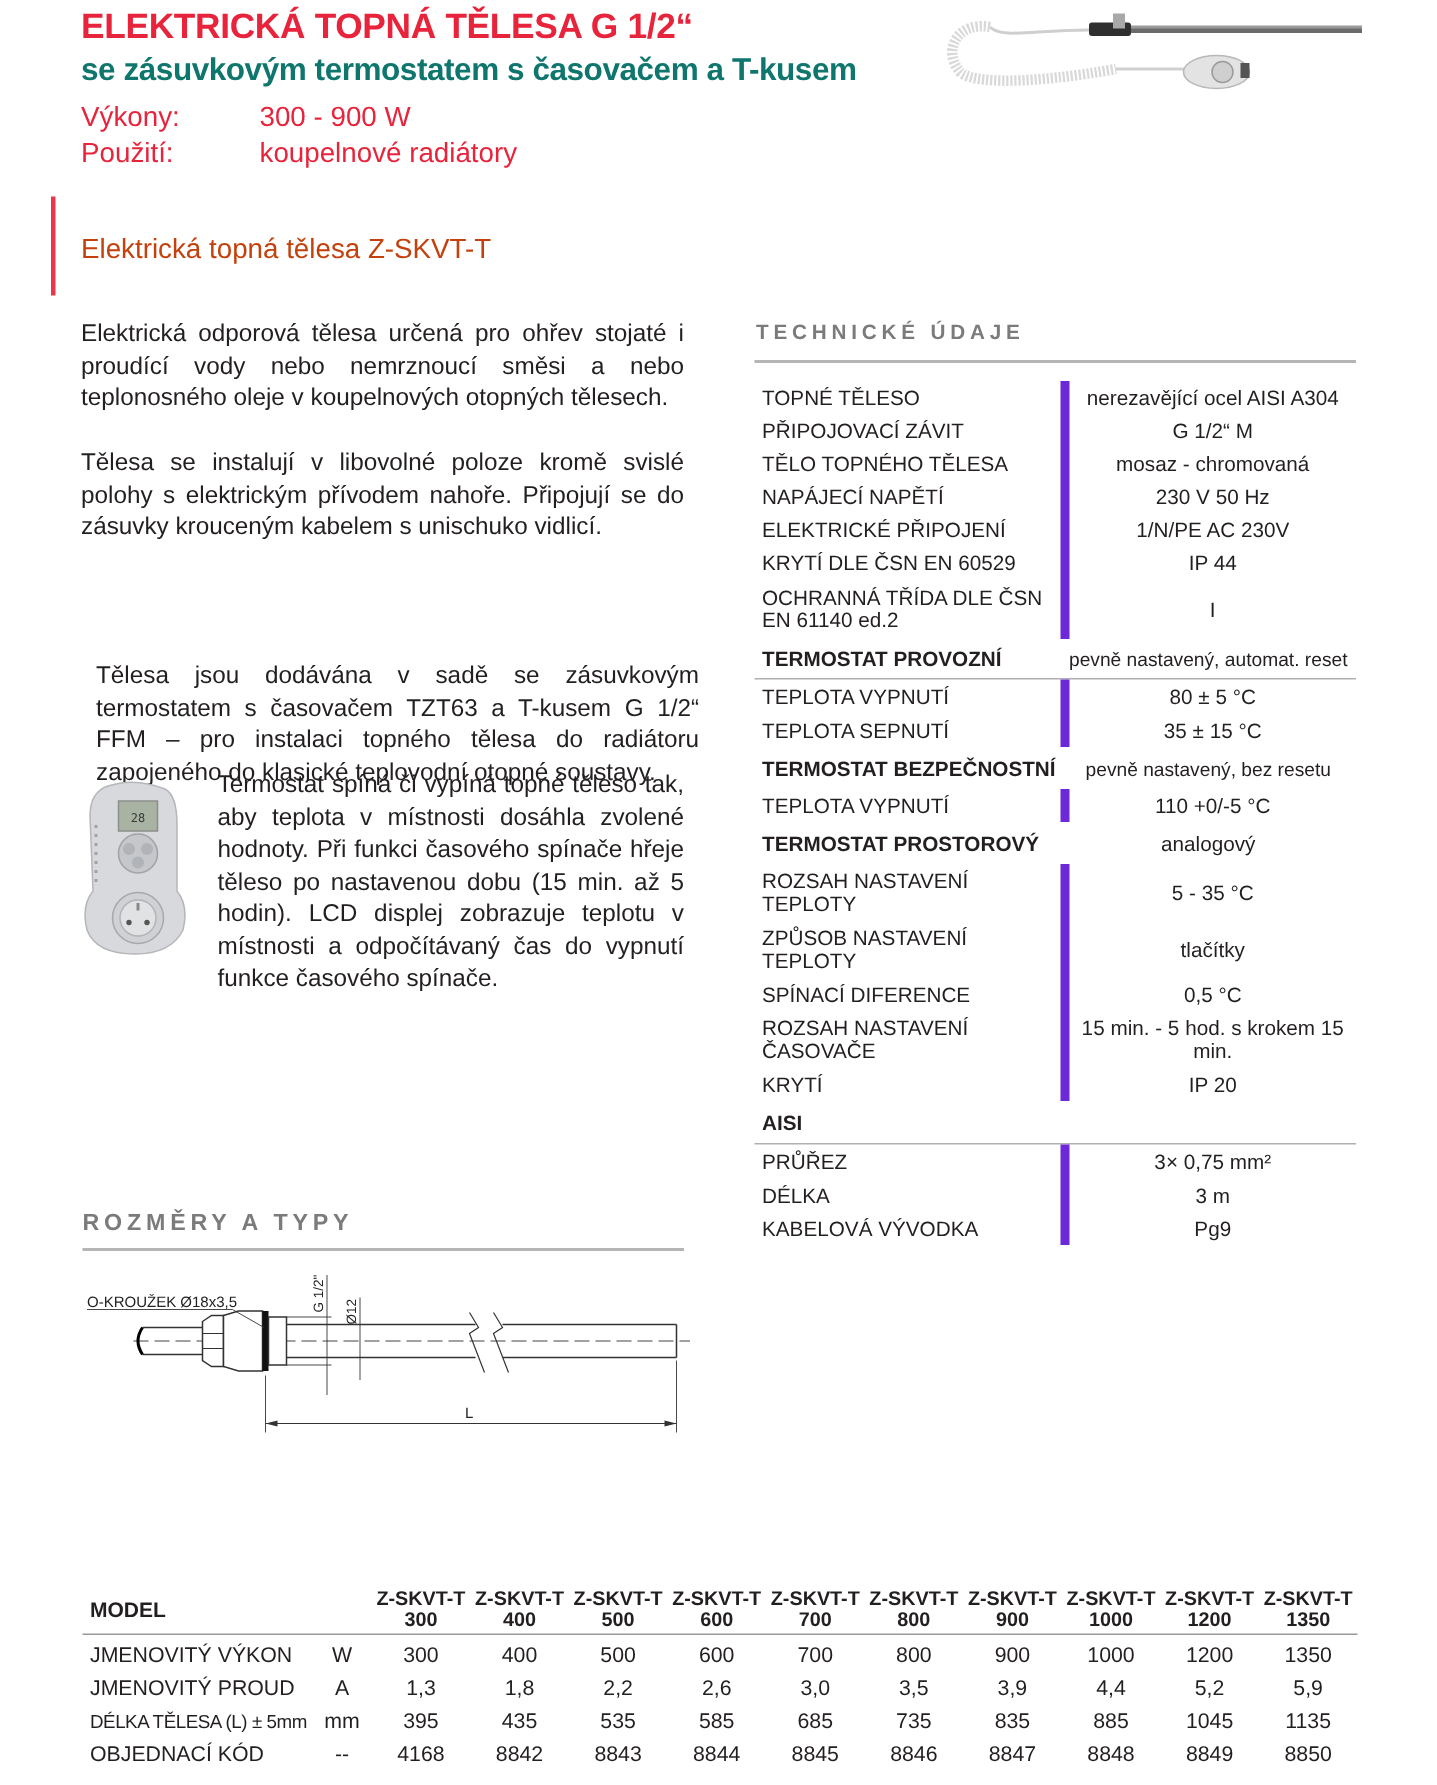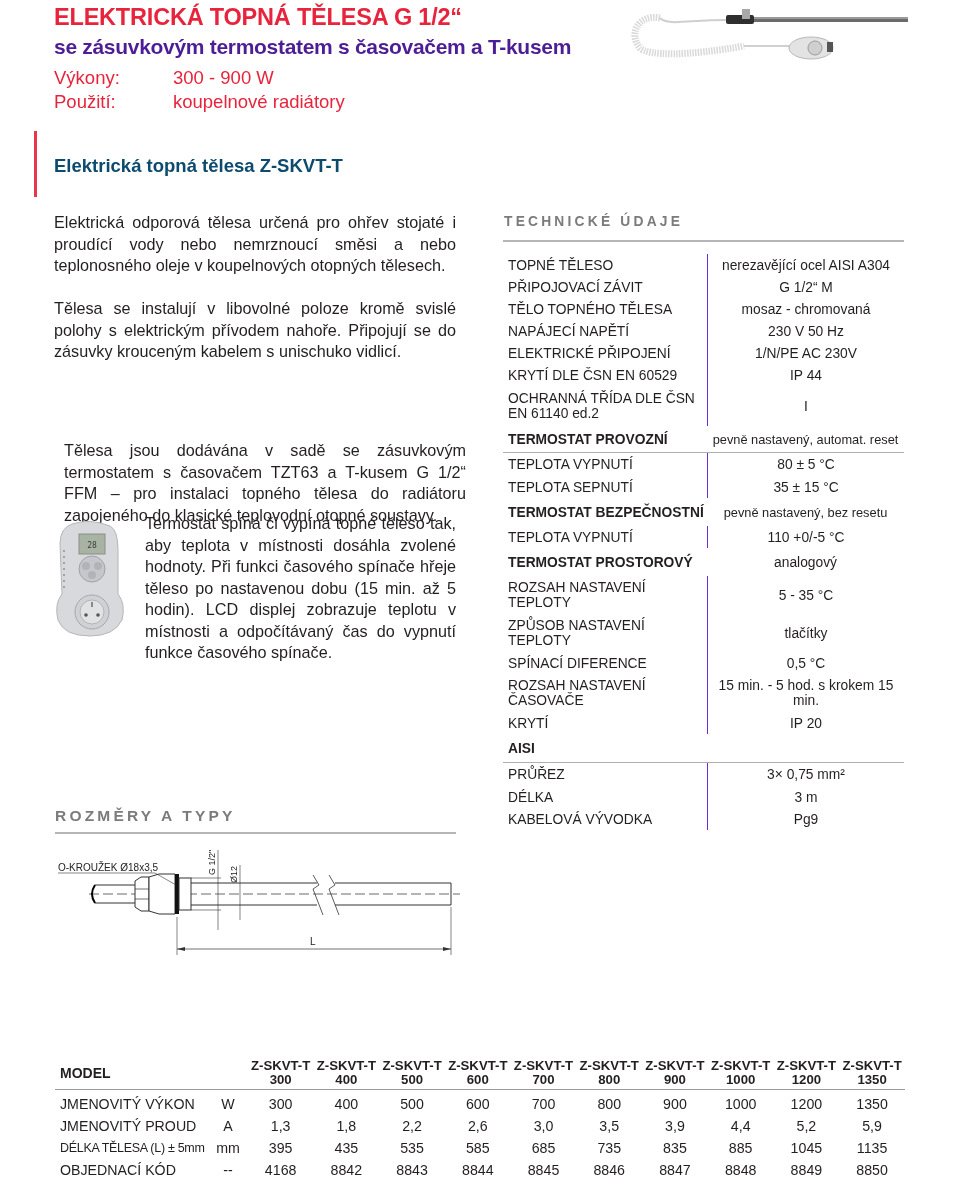--- a/index.html
+++ b/index.html
@@ -1,50 +1,50 @@
 <!DOCTYPE html>
 <html><head>
 <meta charset="utf-8">
 <style>
   * { box-sizing: border-box; margin: 0; padding: 0; }
   html, body { width: 958px; height: 1190px; background: #ffffff; overflow: hidden; }
   body { position: relative; font-family: "Liberation Sans", "DejaVu Sans", sans-serif; color: #231f20; }
 
   .hdr-title { position: absolute; left: 54px; top: 4px; font-size: 23.5px; font-weight: bold; color: #e8243c; letter-spacing: -0.2px; white-space: nowrap; }
-  .hdr-sub { position: absolute; left: 54px; top: 35px; font-size: 21px; font-weight: bold; color: #4c1d95; letter-spacing: -0.3px; white-space: nowrap; }
+  .hdr-sub { position: absolute; left: 54px; top: 35px; font-size: 21px; font-weight: bold; color: #0f766e; letter-spacing: -0.3px; white-space: nowrap; }
   .hdr-row { position: absolute; left: 54px; font-size: 18.5px; color: #e8243c; white-space: nowrap; }
   .hdr-row .lbl { display: inline-block; width: 119px; }
   .hdr-row.r1 { top: 67px; }
   .hdr-row.r2 { top: 91px; }
 
   .product-photo { position: absolute; left: 618px; top: 4px; width: 290px; height: 60px; }
 
   .sec-bar { position: absolute; left: 34px; top: 131px; width: 3px; height: 66px; background: #e8374a; }
-  .sec-title { position: absolute; left: 54px; top: 155px; font-size: 18.5px; font-weight: bold; color: #0c4a6e; white-space: nowrap; }
+  .sec-title { position: absolute; left: 54px; top: 155px; font-size: 18.5px; font-weight: normal; color: #c2410c; white-space: nowrap; }
 
   .para { position: absolute; font-size: 16.2px; line-height: 21.5px; text-align: justify; color: #231f20; }
   .para.p1 { left: 54px; top: 212px; width: 402px; }
   .para.p2 { left: 54px; top: 298px; width: 402px; }
   .para.p3 { left: 64px; top: 408px; width: 402px; margin-top: 32px; }
   .para.p4 { left: 145px; top: 513px; width: 311px; }
 
   .thermo-photo { position: absolute; left: 52px; top: 520px; width: 76px; height: 118px; }
 
   .cap-head { position: absolute; font-size: 15.5px; font-weight: bold; color: #7b7b7b; letter-spacing: 3.2px; white-space: nowrap; }
   .cap-head.tech { left: 504px; top: 214px; }
   .cap-head.dims { left: 55px; top: 807px; }
   .cap-rule { position: absolute; height: 2px; background: #b5b5b5; }
   .cap-rule.tech { left: 503px; top: 240px; width: 401px; }
   .cap-rule.dims { left: 55px; top: 832px; width: 401px; }
 
   
   .tech { position: absolute; left: 503px; top: 254px; width: 401px; font-size: 13.8px; }
   .trow { position: relative; display: flex; align-items: center; }
   .trow .k { width: 204px; padding-left: 5px; line-height: 15px; }
-  .trow .v { width: 197px; text-align: center; line-height: 15px; border-left: 1px solid #6d28d9; align-self: stretch; display: flex; align-items: center; justify-content: center; }
+  .trow .v { width: 197px; text-align: center; line-height: 15px; border-left: 6px solid #6d28d9; align-self: stretch; display: flex; align-items: center; justify-content: center; }
   .trow.section .k { font-weight: bold; }
   .trow.section .v { border-left: none; font-size: 12.8px; }
   .trow.ruled { border-top: 1.5px solid #b0b0b0; }
 
   
   .drawing { position: absolute; left: 55px; top: 845px; width: 410px; height: 120px; }
 
   
   .models { position: absolute; left: 55px; top: 1057px; width: 850px; }
   .mrow { display: flex; align-items: center; height: 22px; font-size: 14.2px; }

